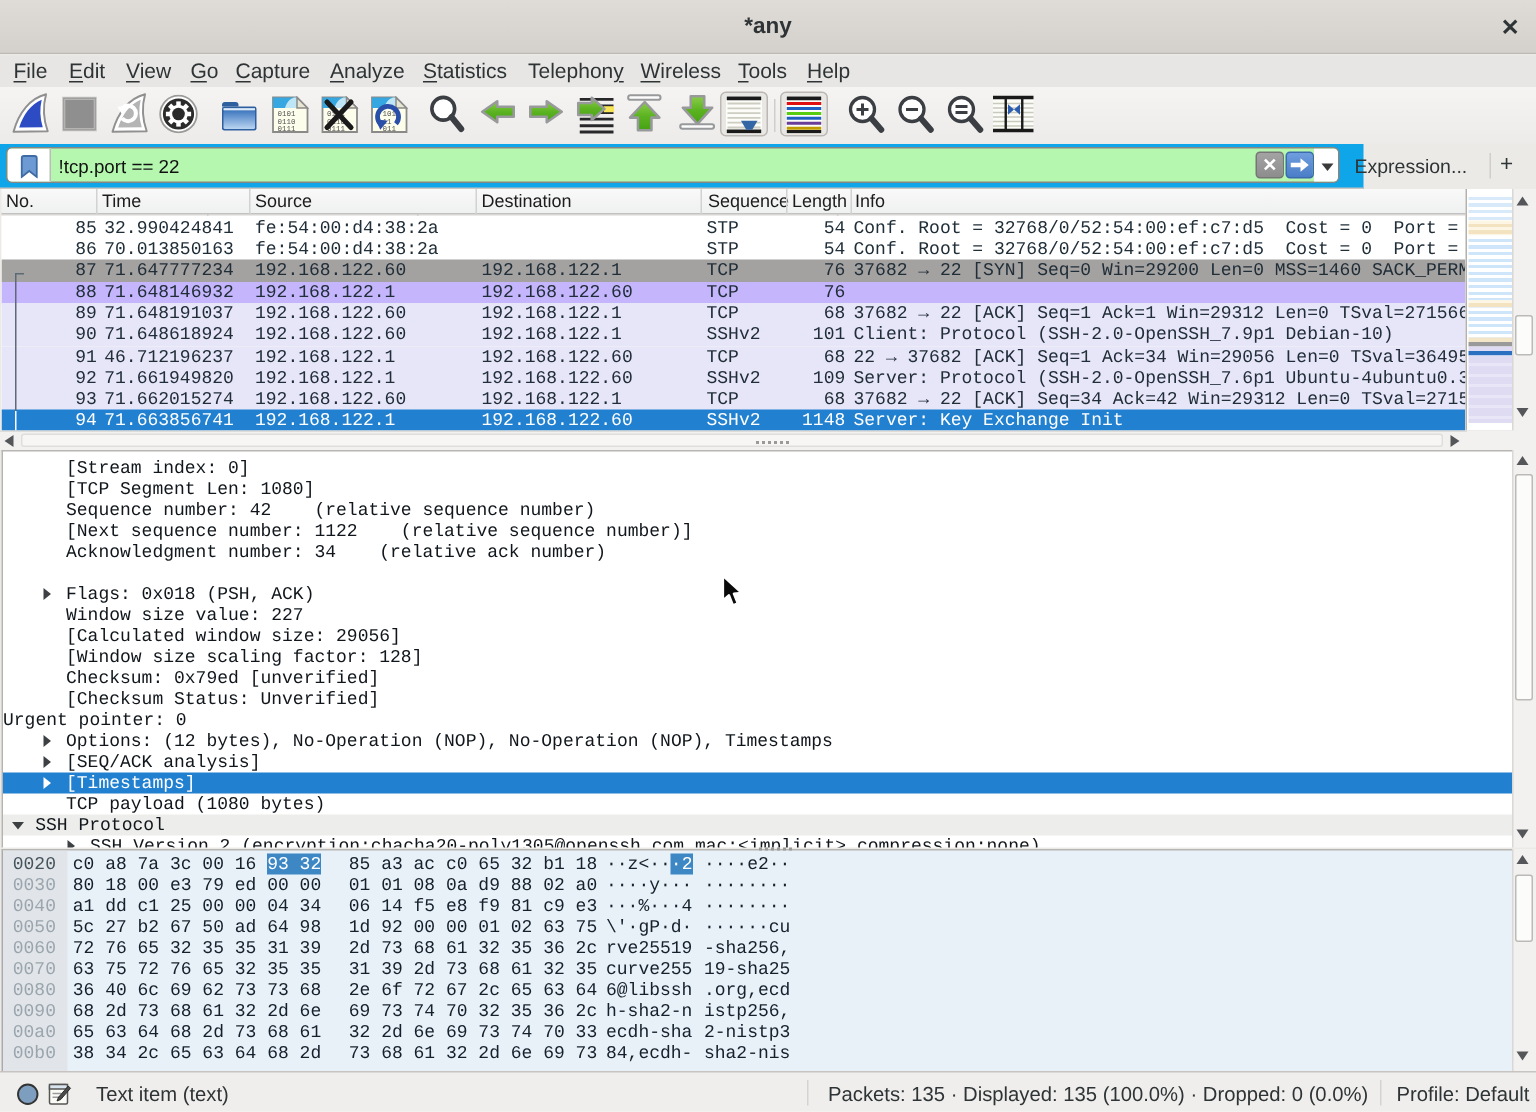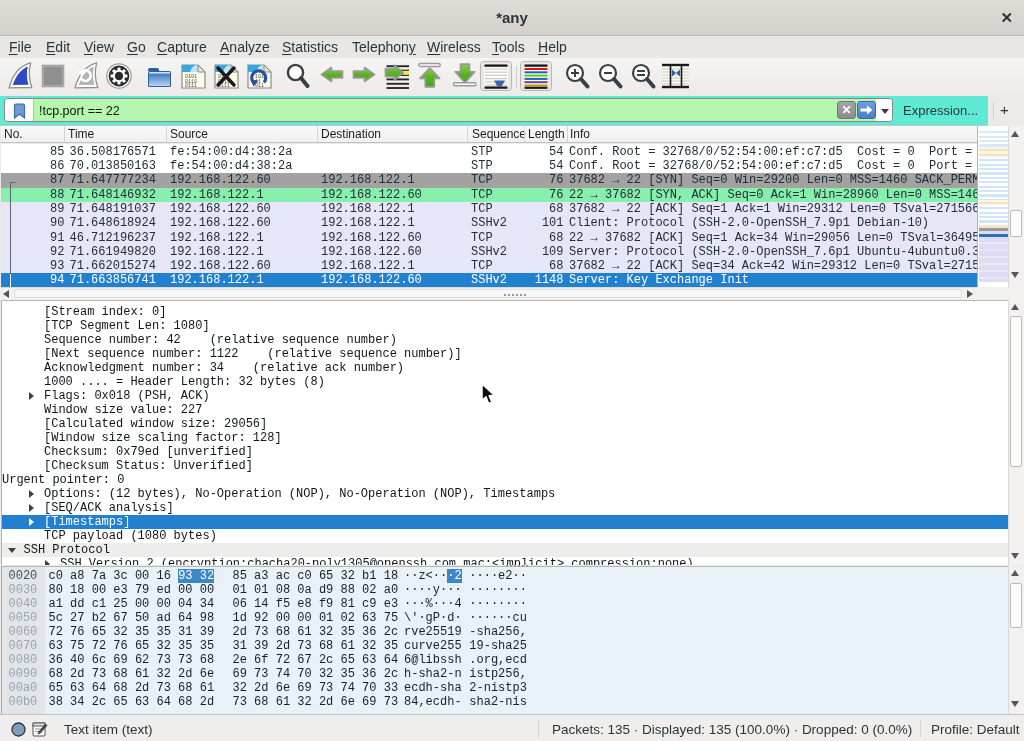--- a/index.html
+++ b/index.html
@@ -11,21 +11,21 @@
 #title{position:absolute;left:0;top:9px;width:1024px;text-align:center;font-weight:bold;font-size:15px;color:#2e3436;}
 #closex{position:absolute;right:11px;top:9px;font-weight:bold;font-size:15px;color:#2e3436;}
 
 #menubar{position:absolute;left:0;top:37px;width:1024px;height:21px;background:#e8e6e4;font-size:14px;color:#2e3436;}
 #menubar span{position:absolute;top:2px;}
 #menubar u{text-decoration:underline;text-underline-offset:2px;}
 
 #toolbar{position:absolute;left:0;top:58px;width:1024px;height:38px;background:linear-gradient(#f5f4f3,#ecebe9);}
 .tsep{position:absolute;top:66px;width:1px;height:22px;background:#d4d2cf;}
 
-#filterbar{position:absolute;left:0;top:96px;width:988px;height:30px;background:#5eead4;border-bottom:1px solid #c9c6c2;}
+#filterbar{position:absolute;left:0;top:96px;width:909px;height:30px;background:#0ea5e9;border-bottom:1px solid #c9c6c2;}
 #ffield{position:absolute;left:4px;top:2px;width:889px;height:24px;background:#b5f7ae;border:1px solid #868683;border-radius:4px;overflow:hidden;}
 #fbook{position:absolute;left:0;top:0;width:29px;height:24px;background:#fff;border-right:1px solid #bdbbb8;}
 #ftext{position:absolute;left:34px;top:5px;font-size:12.5px;color:#111;}
 #fxbtn{position:absolute;left:832px;top:2px;width:19px;height:18px;background:linear-gradient(#a3a3a3,#8d8d8d);border:1px solid #767674;border-radius:3px;color:#fff;text-align:center;font-size:12px;line-height:16px;font-weight:bold;}
 #fgo{position:absolute;left:852px;top:2px;width:19px;height:18px;background:linear-gradient(#6f9ede,#4a7ec7);border:1px solid #3c6aae;border-radius:3px;}
 #fdrop{position:absolute;left:871px;top:0;width:18px;height:24px;background:#fff;}
 #fexpr{position:absolute;left:903px;top:7px;font-size:13px;color:#2e3436;}
 #fplus{position:absolute;left:1000px;top:5px;font-size:15px;color:#2e3436;}
 .vline{position:absolute;width:1px;background:#d0cecb;}
 
@@ -290,21 +290,21 @@
     <div class="hs" style="left:63px"></div>
     <div class="hs" style="left:165px"></div>
     <div class="hs" style="left:316px"></div>
     <div class="hs" style="left:466px"></div>
     <div class="hs" style="left:523px"></div>
     <div class="hs" style="left:566px"></div>
   </div>
   <div id="plist">
     <div class="prow" style="top:1px;background:#fff">
       <span class="pno" style="left:23.5px">85</span>
-        <span style="left:68.5px">36.508176571</span>
+        <span style="left:68.5px">32.990424841</span>
         <span style="left:169px">fe:54:00:d4:38:2a</span>
         <span style="left:470px">STP</span>
         <span class="pno" style="left:522.5px">54</span>
         <span style="left:568px">Conf. Root = 32768/0/52:54:00:ef:c7:d5  Cost = 0  Port = 0</span>
     </div>
     <div class="prow" style="top:15.3px;background:#fff">
       <span class="pno" style="left:23.5px">86</span>
         <span style="left:68.5px">70.013850163</span>
         <span style="left:169px">fe:54:00:d4:38:2a</span>
         <span style="left:470px">STP</span>
@@ -313,28 +313,27 @@
     </div>
     <div class="prow" style="top:29.6px;background:#a4a1a1">
       <span class="pno" style="left:23.5px">87</span>
         <span style="left:68.5px">71.647777234</span>
         <span style="left:169px">192.168.122.60</span>
         <span style="left:320px">192.168.122.1</span>
         <span style="left:470px">TCP</span>
         <span class="pno" style="left:522.5px">76</span>
         <span style="left:568px">37682 → 22 [SYN] Seq=0 Win=29200 Len=0 MSS=1460 SACK_PERM</span>
     </div>
-    <div class="prow" style="top:43.9px;background:#86efac">
+    <div class="prow" style="top:43.9px;background:#c4b5fd">
       <span class="pno" style="left:23.5px">88</span>
         <span style="left:68.5px">71.648146932</span>
         <span style="left:169px">192.168.122.1</span>
         <span style="left:320px">192.168.122.60</span>
         <span style="left:470px">TCP</span>
         <span class="pno" style="left:522.5px">76</span>
-        <span style="left:568px">22 → 37682 [SYN, ACK] Seq=0 Ack=1 Win=28960 Len=0 MSS=146</span>
     </div>
     <div class="prow" style="top:58.2px;background:#e7e5f8">
       <span class="pno" style="left:23.5px">89</span>
         <span style="left:68.5px">71.648191037</span>
         <span style="left:169px">192.168.122.60</span>
         <span style="left:320px">192.168.122.1</span>
         <span style="left:470px">TCP</span>
         <span class="pno" style="left:522.5px">68</span>
         <span style="left:568px">37682 → 22 [ACK] Seq=1 Ack=1 Win=29312 Len=0 TSval=271566</span>
     </div>
@@ -398,21 +397,20 @@
     <div style="position:absolute;left:1px;top:105.2px;width:30px;height:3px;background:#dedbf2"></div>
     <div style="position:absolute;left:1px;top:108.2px;width:30px;height:3.2px;background:#2a6fc0"></div>
     <div style="position:absolute;left:1px;top:111.4px;width:30px;height:44.6px;background:repeating-linear-gradient(#dedbf2 0 5px,#e8e6f7 5px 7px)"></div>
   </div>
   <div id="details">
     <div class="dline" style="top:4.3px"><span style="margin-left:42px">[Stream index: 0]</span></div>
     <div class="dline" style="top:18.3px"><span style="margin-left:42px">[TCP Segment Len: 1080]</span></div>
     <div class="dline" style="top:32.3px"><span style="margin-left:42px">Sequence number: 42    (relative sequence number)</span></div>
     <div class="dline" style="top:46.3px"><span style="margin-left:42px">[Next sequence number: 1122    (relative sequence number)]</span></div>
     <div class="dline" style="top:60.3px"><span style="margin-left:42px">Acknowledgment number: 34    (relative ack number)</span></div>
-    <div class="dline" style="top:74.3px"><span style="margin-left:42px">1000 .... = Header Length: 32 bytes (8)</span></div>
     <div class="dline" style="top:88.3px"><i class="tri" style="left:27px;top:3px"></i><span style="margin-left:42px">Flags: 0x018 (PSH, ACK)</span></div>
     <div class="dline" style="top:102.3px"><span style="margin-left:42px">Window size value: 227</span></div>
     <div class="dline" style="top:116.3px"><span style="margin-left:42px">[Calculated window size: 29056]</span></div>
     <div class="dline" style="top:130.3px"><span style="margin-left:42px">[Window size scaling factor: 128]</span></div>
     <div class="dline" style="top:144.3px"><span style="margin-left:42px">Checksum: 0x79ed [unverified]</span></div>
     <div class="dline" style="top:158.3px"><span style="margin-left:42px">[Checksum Status: Unverified]</span></div>
     <div class="dline" style="top:172.3px"><span style="">Urgent pointer: 0</span></div>
     <div class="dline" style="top:186.3px"><i class="tri" style="left:27px;top:3px"></i><span style="margin-left:42px">Options: (12 bytes), No-Operation (NOP), No-Operation (NOP), Timestamps</span></div>
     <div class="dline" style="top:200.3px"><i class="tri" style="left:27px;top:3px"></i><span style="margin-left:42px">[SEQ/ACK analysis]</span></div>
     <div class="dline" style="top:214.3px;background:#2180cf;color:#fff"><i class="tri" style="left:27px;top:3px;border-left-color:#fff"></i><span style="margin-left:42px">[Timestamps]</span></div>

